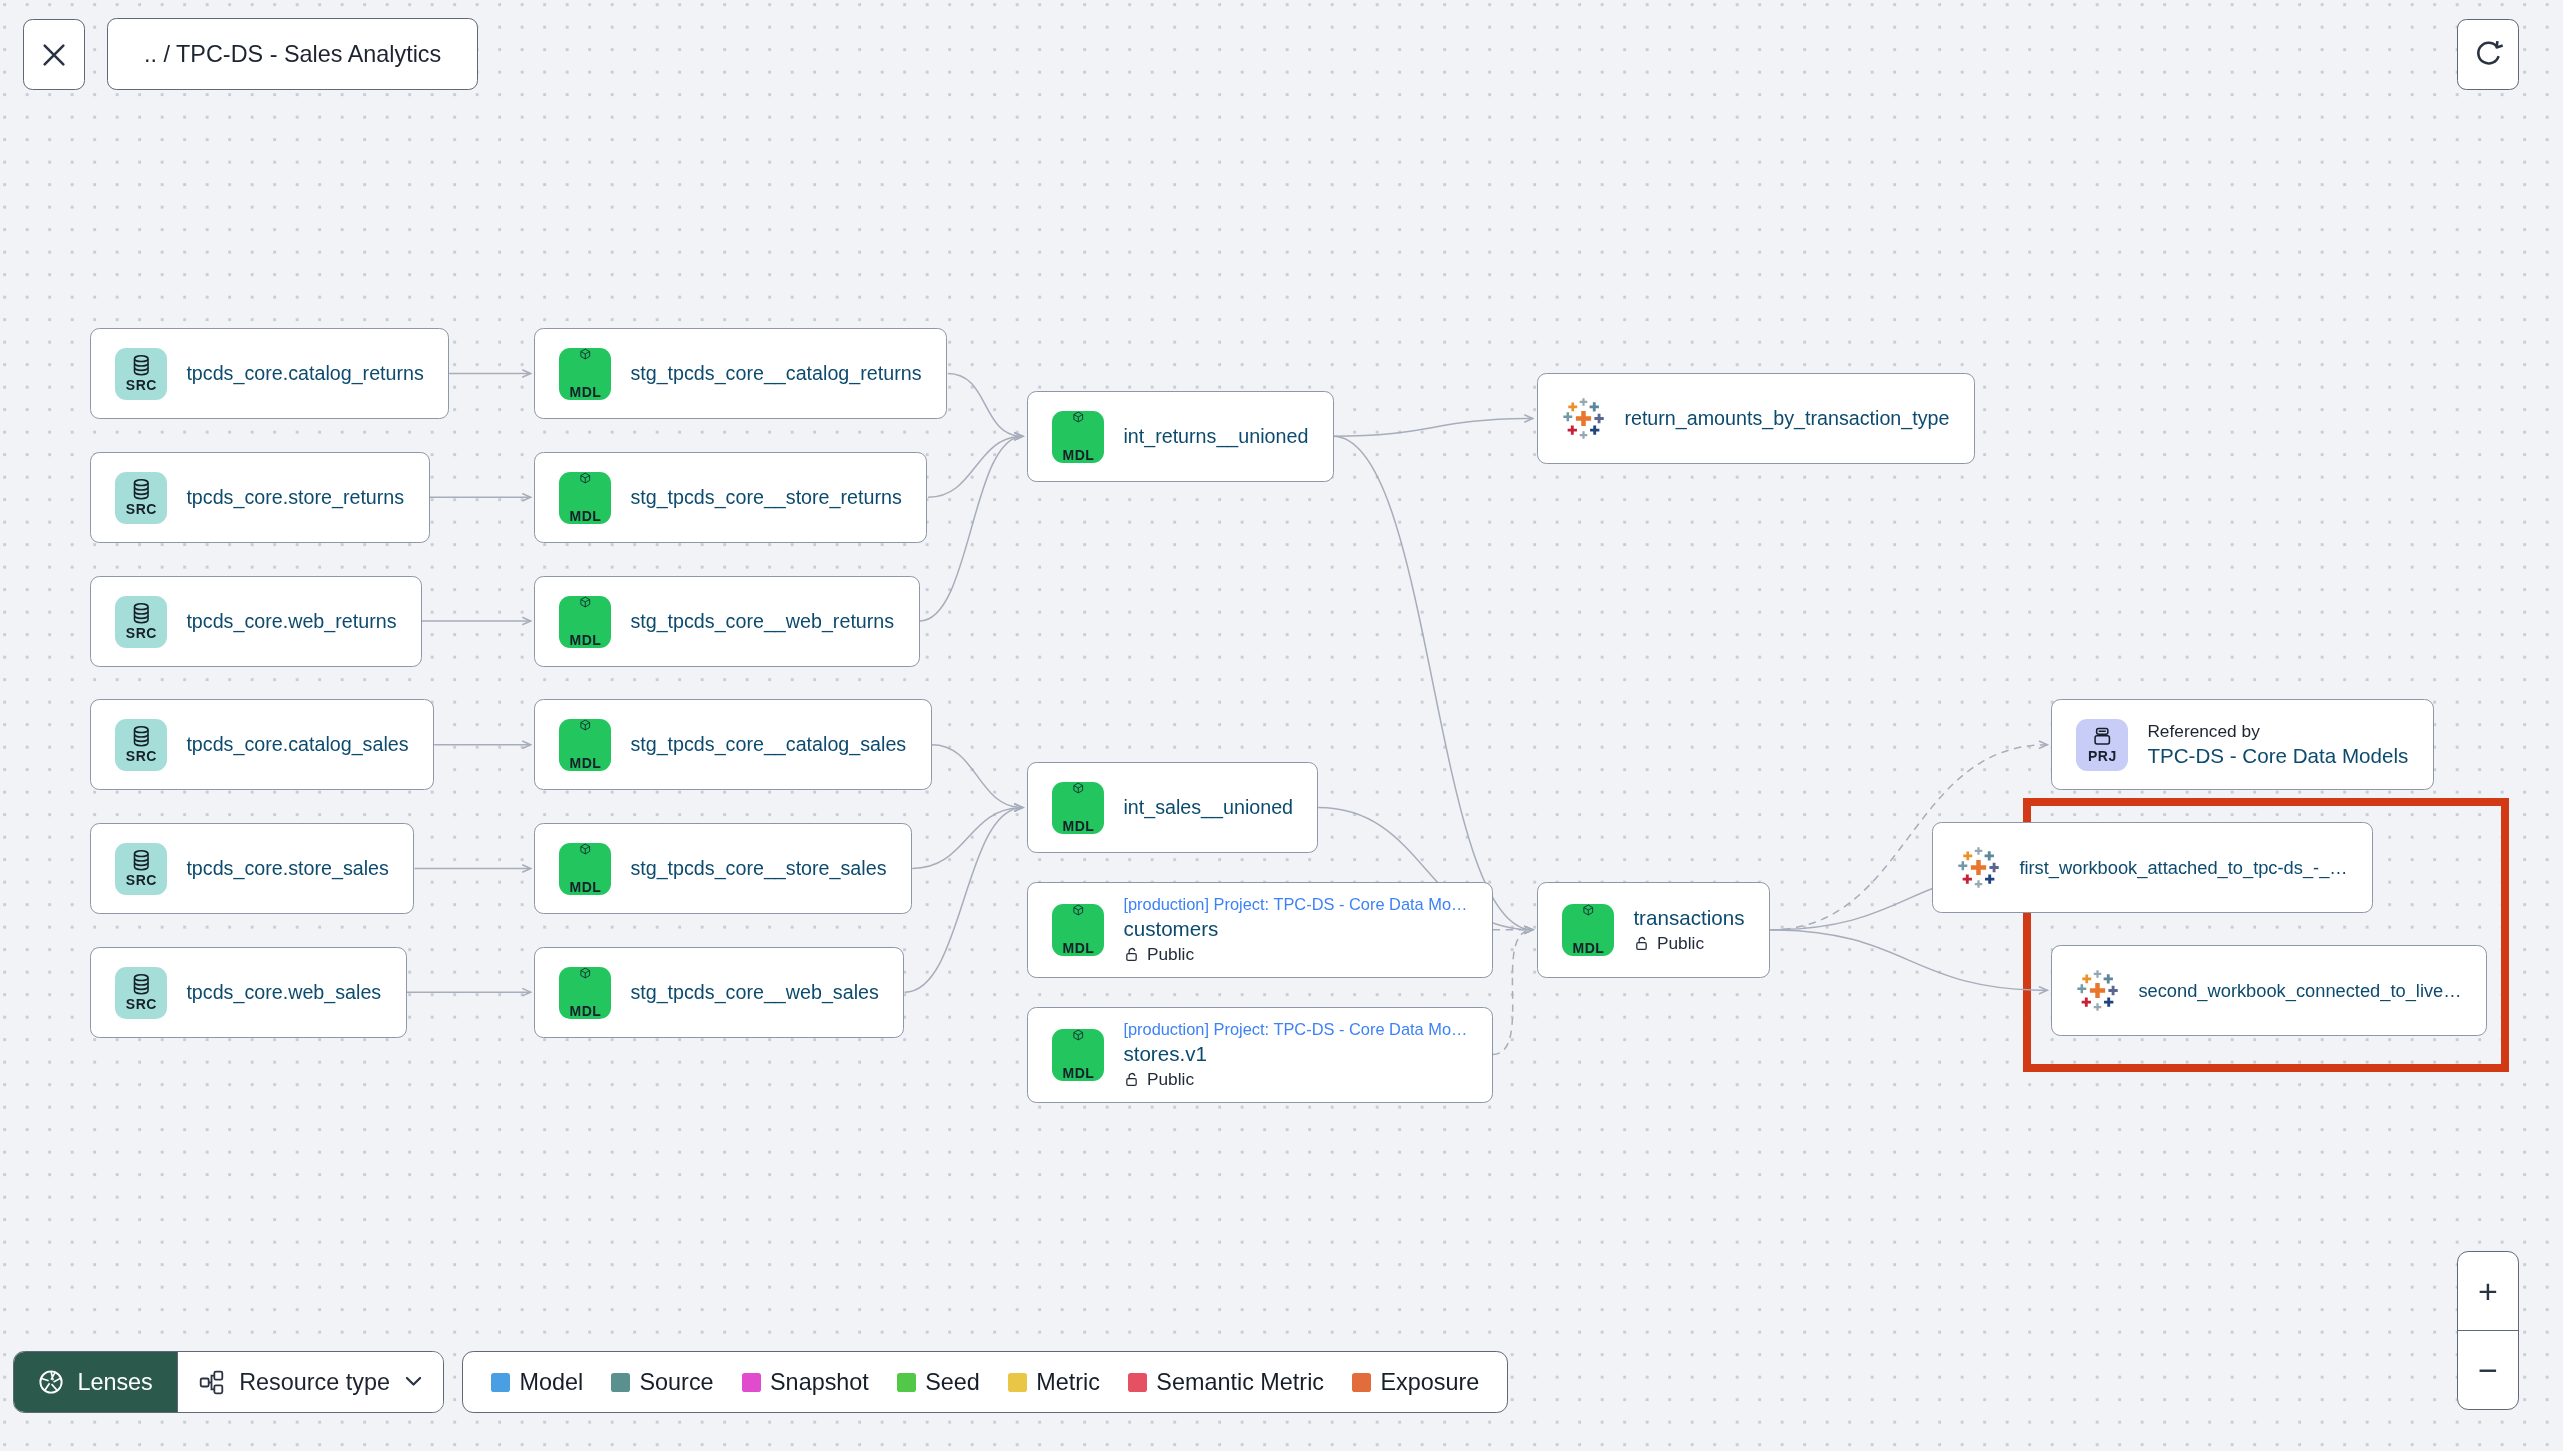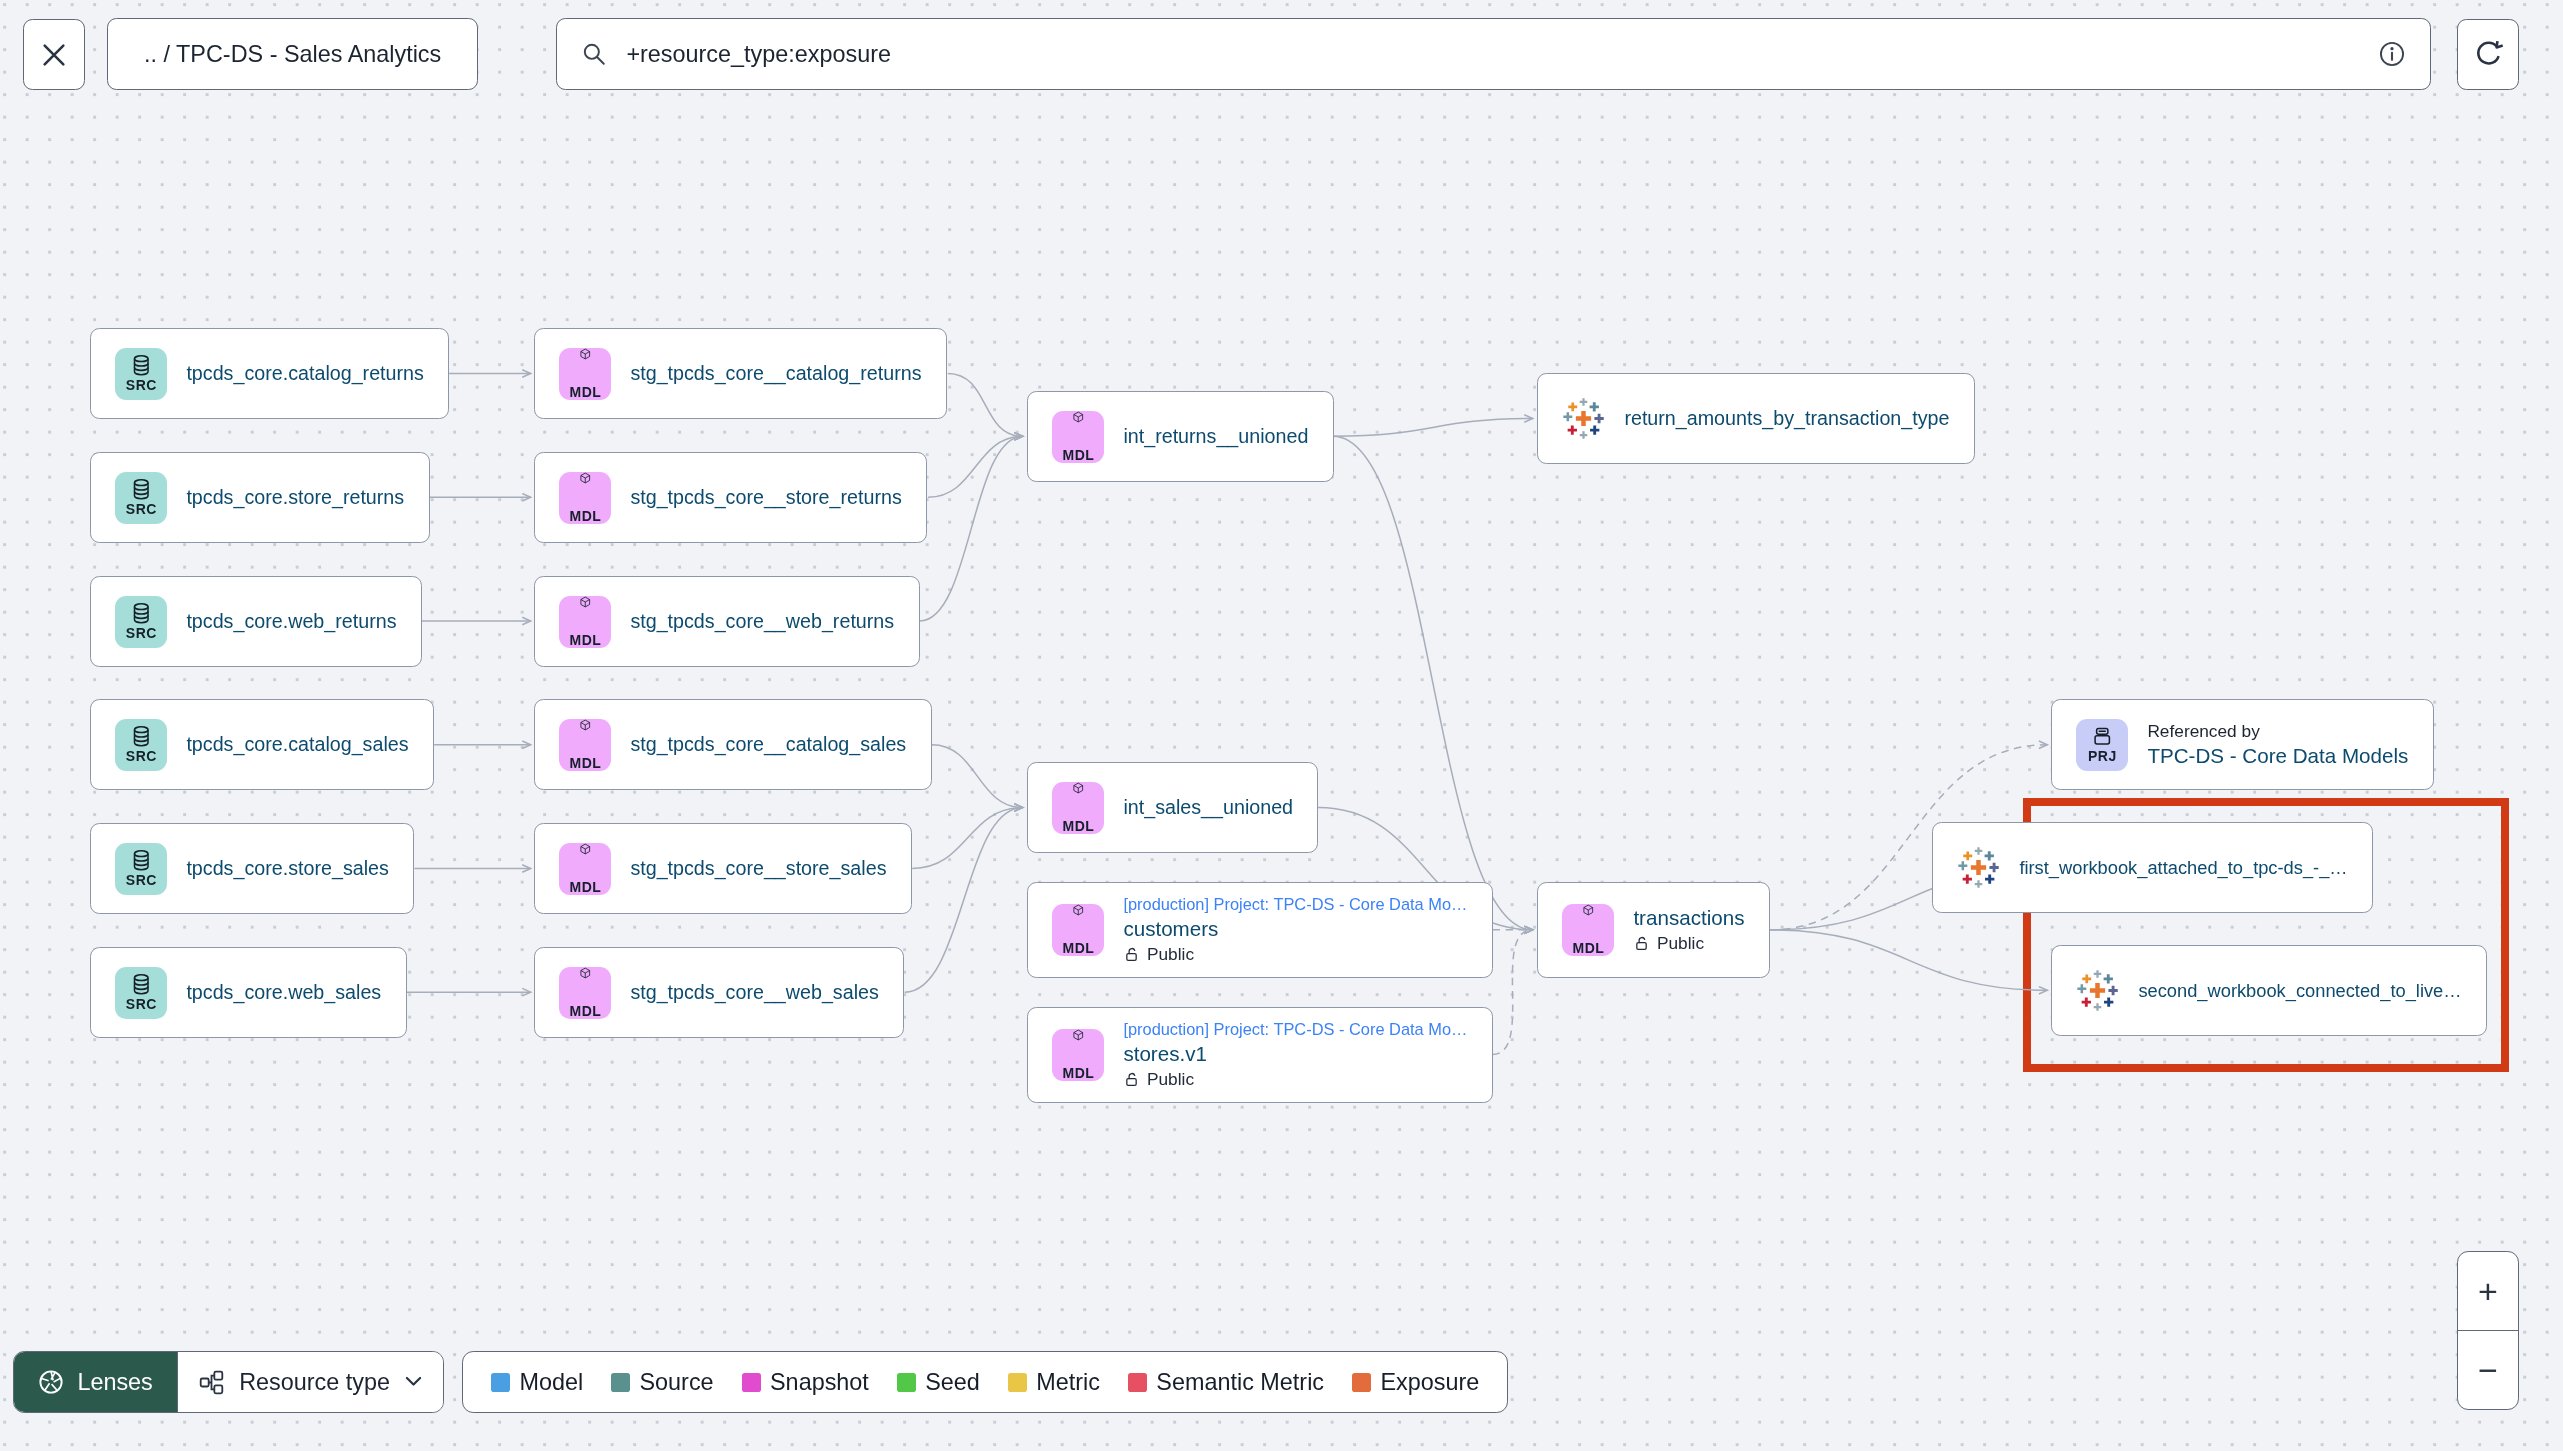--- a/index.html
+++ b/index.html
@@ -47,21 +47,21 @@
     border-radius:9.4px; height:91px; display:flex; align-items:center;
     gap:19px; padding:0 24.4px; cursor:pointer; white-space:nowrap;
   }
   .node.tall { height:96px; }
   .badge {
     width:52px; height:52px; border-radius:11.2px; flex:none;
     display:flex; flex-direction:column; align-items:center; justify-content:center; gap:0.9px;
   }
   .badge .btxt { font-size:14px; font-weight:600; color:#15202b; letter-spacing:0.5px; }
   .b-src { background:#a5ded9; }
-  .b-mdl { background:#f0abfc;gap:24px; }
+  .b-mdl { background:#22c55e;gap:24px; }
   .b-prj { background:#c8cdf8; }
   .nlabel { font-size:19.7px; color:#0c4a6e; }
   .ncol { display:flex; flex-direction:column; gap:2.8px; }
   .nheader { font-size:16.4px; color:#3b82f6; }
   .ncol .nlabel { font-size:20.6px; }
   .ntitle { font-size:17.3px; color:#1b2430; }
   .naccess { display:flex; align-items:center; gap:6.6px; font-size:17.3px; color:#232c3a; }
   .tbl { flex:none; }
 
   
@@ -190,29 +190,20 @@
   <div class="highlight"></div>
 
   <button class="tbtn" style="left:22.5px;top:19px">
     <svg class="icon" width="28" height="28" viewBox="0 0 30 30">
         <use href="#i-close"></use>
       </svg>
   </button>
   <div class="crumb">
     <span>.. / TPC-DS - Sales Analytics</span>
   </div>
-  <div class="search">
-    <svg class="icon" width="26" height="26" viewBox="0 0 28 28">
-        <use href="#i-search"></use>
-      </svg>
-    <input type="text" value="+resource_type:exposure" style="">
-    <svg class="icon" width="28" height="28" viewBox="0 0 30 30">
-        <use href="#i-info"></use>
-      </svg>
-  </div>
   <button class="tbtn" style="left:2457px;top:19px">
     <svg class="icon" width="31" height="31" viewBox="0 0 33 33">
         <use href="#i-refresh"></use>
       </svg>
   </button>
 
   <div class="node" id="n0" style="left:90px;top:328px">
     <span class="badge b-src">
         <svg class="icon" width="22.5" height="22.5" viewBox="0 0 24 24">
           <use href="#i-db"></use>

